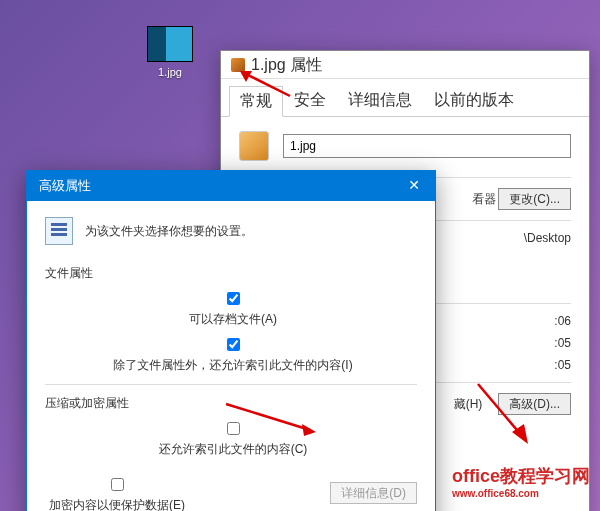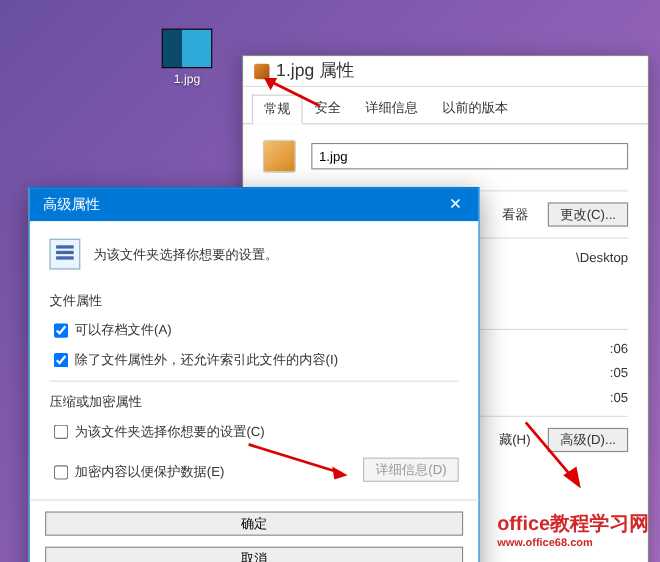--- a/index.html
+++ b/index.html
@@ -8,42 +8,42 @@
   
   .desktop-icon { position: absolute; left: 140px; top: 26px; width: 60px; text-align: center; }
   .desktop-icon .thumb { width: 46px; height: 36px; margin: 0 auto 4px; background: linear-gradient(90deg,#0a4a6a 40%,#2faad8 40%); border: 1px solid #000; }
   .desktop-icon .label { color: #fff; font-size: 11px; text-shadow: 0 1px 2px rgba(0,0,0,.6); }
   
   
   .props { position: absolute; left: 220px; top: 50px; width: 370px; height: 530px; background: #fff; border: 1px solid #888; box-shadow: 0 4px 20px rgba(0,0,0,.3); }
   .props-title { height: 28px; line-height: 28px; padding: 0 10px; font-size: 16px; color: #333; border-bottom: 1px solid #ddd; display: flex; align-items: center; gap: 6px; }
   .props-title .ico { width: 14px; height: 14px; background: linear-gradient(135deg,#e89030,#a05010); border-radius: 2px; }
   .tabs { display: flex; padding: 6px 8px 0; border-bottom: 1px solid #ccc; }
-  .tab { padding: 4px 10px; font-size: 12px; color: #333; border: 1px solid transparent; cursor: pointer; }
+  .tab { padding: 4px 10px; font-size: 16px; color: #333; border: 1px solid transparent; cursor: pointer; }
   .tab.active { border: 1px solid #ccc; border-bottom: 1px solid #fff; background: #fff; position: relative; top: 1px; }
   .tab-body { padding: 14px 18px; font-size: 12px; color: #333; }
   .filerow { display: flex; align-items: center; gap: 14px; margin-bottom: 16px; }
   .fileico { width: 30px; height: 30px; background: linear-gradient(135deg,#f4c070,#d88820); border: 1px solid #ccc; border-radius: 3px; }
   .filerow input { flex: 1; height: 24px; padding: 0 6px; border: 1px solid #888; font-size: 12px; }
   .hr { border-top: 1px solid #ddd; margin: 10px 0; }
   .kv { display: flex; margin: 8px 0; }
   .kv .k { width: 90px; color: #333; }
   .kv .v { flex: 1; color: #333; }
   .btn { display: inline-block; min-width: 72px; height: 22px; line-height: 20px; padding: 0 10px; font-size: 12px; text-align: center; border: 1px solid #888; background: #eee; cursor: pointer; }
   
   
   .adv { position: absolute; left: 26px; top: 170px; width: 410px; background: #fff; border: 1px solid #0078d7; box-shadow: 0 6px 24px rgba(0,0,0,.4); }
   .adv-title { height: 30px; background: #0078d7; color: #fff; display: flex; align-items: center; justify-content: space-between; padding: 0 8px 0 12px; font-size: 13px; }
   .adv-close { width: 26px; height: 22px; text-align: center; line-height: 20px; font-size: 14px; cursor: pointer; }
   .adv-body { padding: 16px 18px 12px; font-size: 12px; color: #333; }
   .adv-head { display: flex; align-items: center; gap: 12px; margin-bottom: 20px; }
   .adv-ico { width: 28px; height: 28px; border: 1px solid #8ab; background: #eaf4ff; position: relative; }
   .adv-ico::before { content:""; position:absolute; left:5px; top:5px; width:16px; height:3px; background:#46a; box-shadow:0 5px 0 #46a, 0 10px 0 #46a; }
   .group-label { margin: 6px 0 10px; }
-  .chk { display: flex; align-items: center; gap: 6px; margin: 10px 0 10px 4px; }
+  .chk { display: flex; align-items: center; gap: 6px; margin: 10px 0 10px 4px; flex-direction: column; }
   .chk input { width: 13px; height: 13px; }
   .adv-footer { display: flex; justify-content: flex-end; gap: 10px; padding: 10px 14px 14px; border-top: 1px solid #ddd; flex-direction: column; }
   
   
   .arrow { position: absolute; pointer-events: none; }
   .watermark { position: absolute; right: 10px; bottom: 12px; font-size: 18px; font-weight: bold; color: #d02828; text-shadow: 0 1px 0 #fff; }
 </style>
 </head>
 <body>
 
@@ -64,21 +64,21 @@
     <div class="tab">以前的版本</div>
   </div>
   <div class="tab-body">
     <div class="filerow">
       <div class="fileico"></div>
       <input type="text" value="1.jpg" style="">
     </div>
     <div class="hr"></div>
     <div class="kv">
         <span class="k"></span>
-        <span class="v" style="text-align:right;display:flex;justify-content:flex-end;gap:18px;align-items:center;">
+        <span class="v" style="text-align:right;display:flex;justify-content:flex-end;gap:2px;align-items:center;">
           <span>看器</span>
           <span class="btn">更改(C)...</span>
         </span>
       </div>
     <div class="hr"></div>
     <div class="kv">
         <span class="k"></span>
         <span class="v" style="text-align:right">\Desktop</span>
       </div>
     <div style="height:40px"></div>
@@ -125,21 +125,21 @@
     <label class="chk">
       <input type="checkbox" checked="" style="">
       <span>除了文件属性外，还允许索引此文件的内容(I)</span>
     </label>
 
     <div class="hr"></div>
 
     <div class="group-label">压缩或加密属性</div>
     <label class="chk">
       <input type="checkbox" style="">
-      <span>为该文件夹选择你想要的设置(C)</span>
+      <span>还允许索引此文件的内容(C)</span>
     </label>
     <div style="display:flex;align-items:center;justify-content:space-between;">
       <label class="chk" style="margin-bottom:4px">
         <input type="checkbox" style="">
         <span>加密内容以便保护数据(E)</span>
       </label>
       <span class="btn" style="color:#999;border-color:#bbb;background:#f4f4f4">详细信息(D)</span>
     </div>
   </div>
   <div class="adv-footer">

